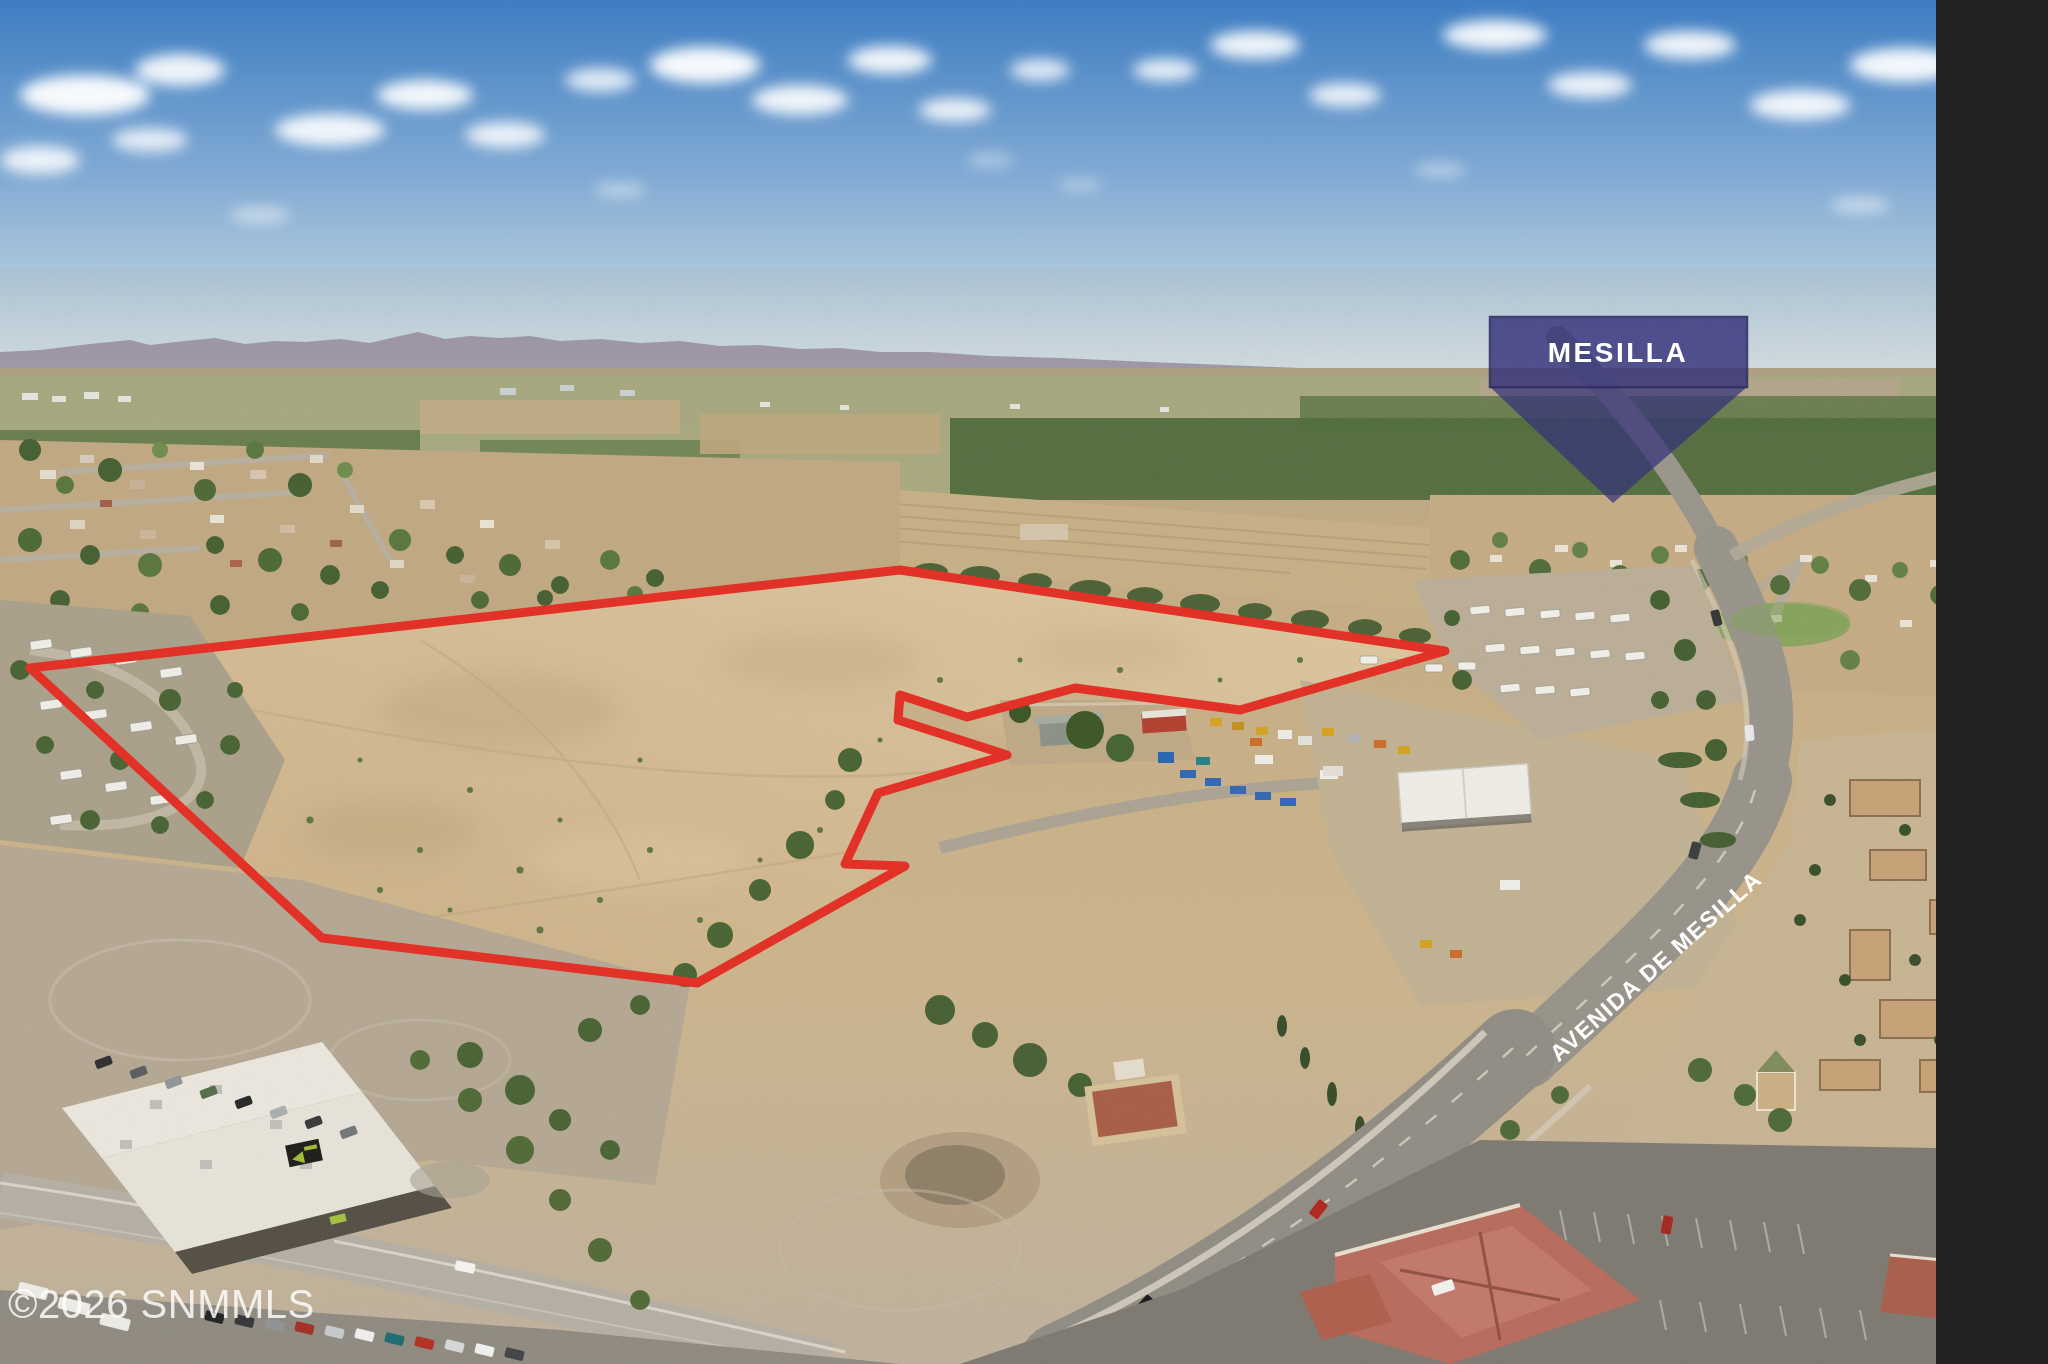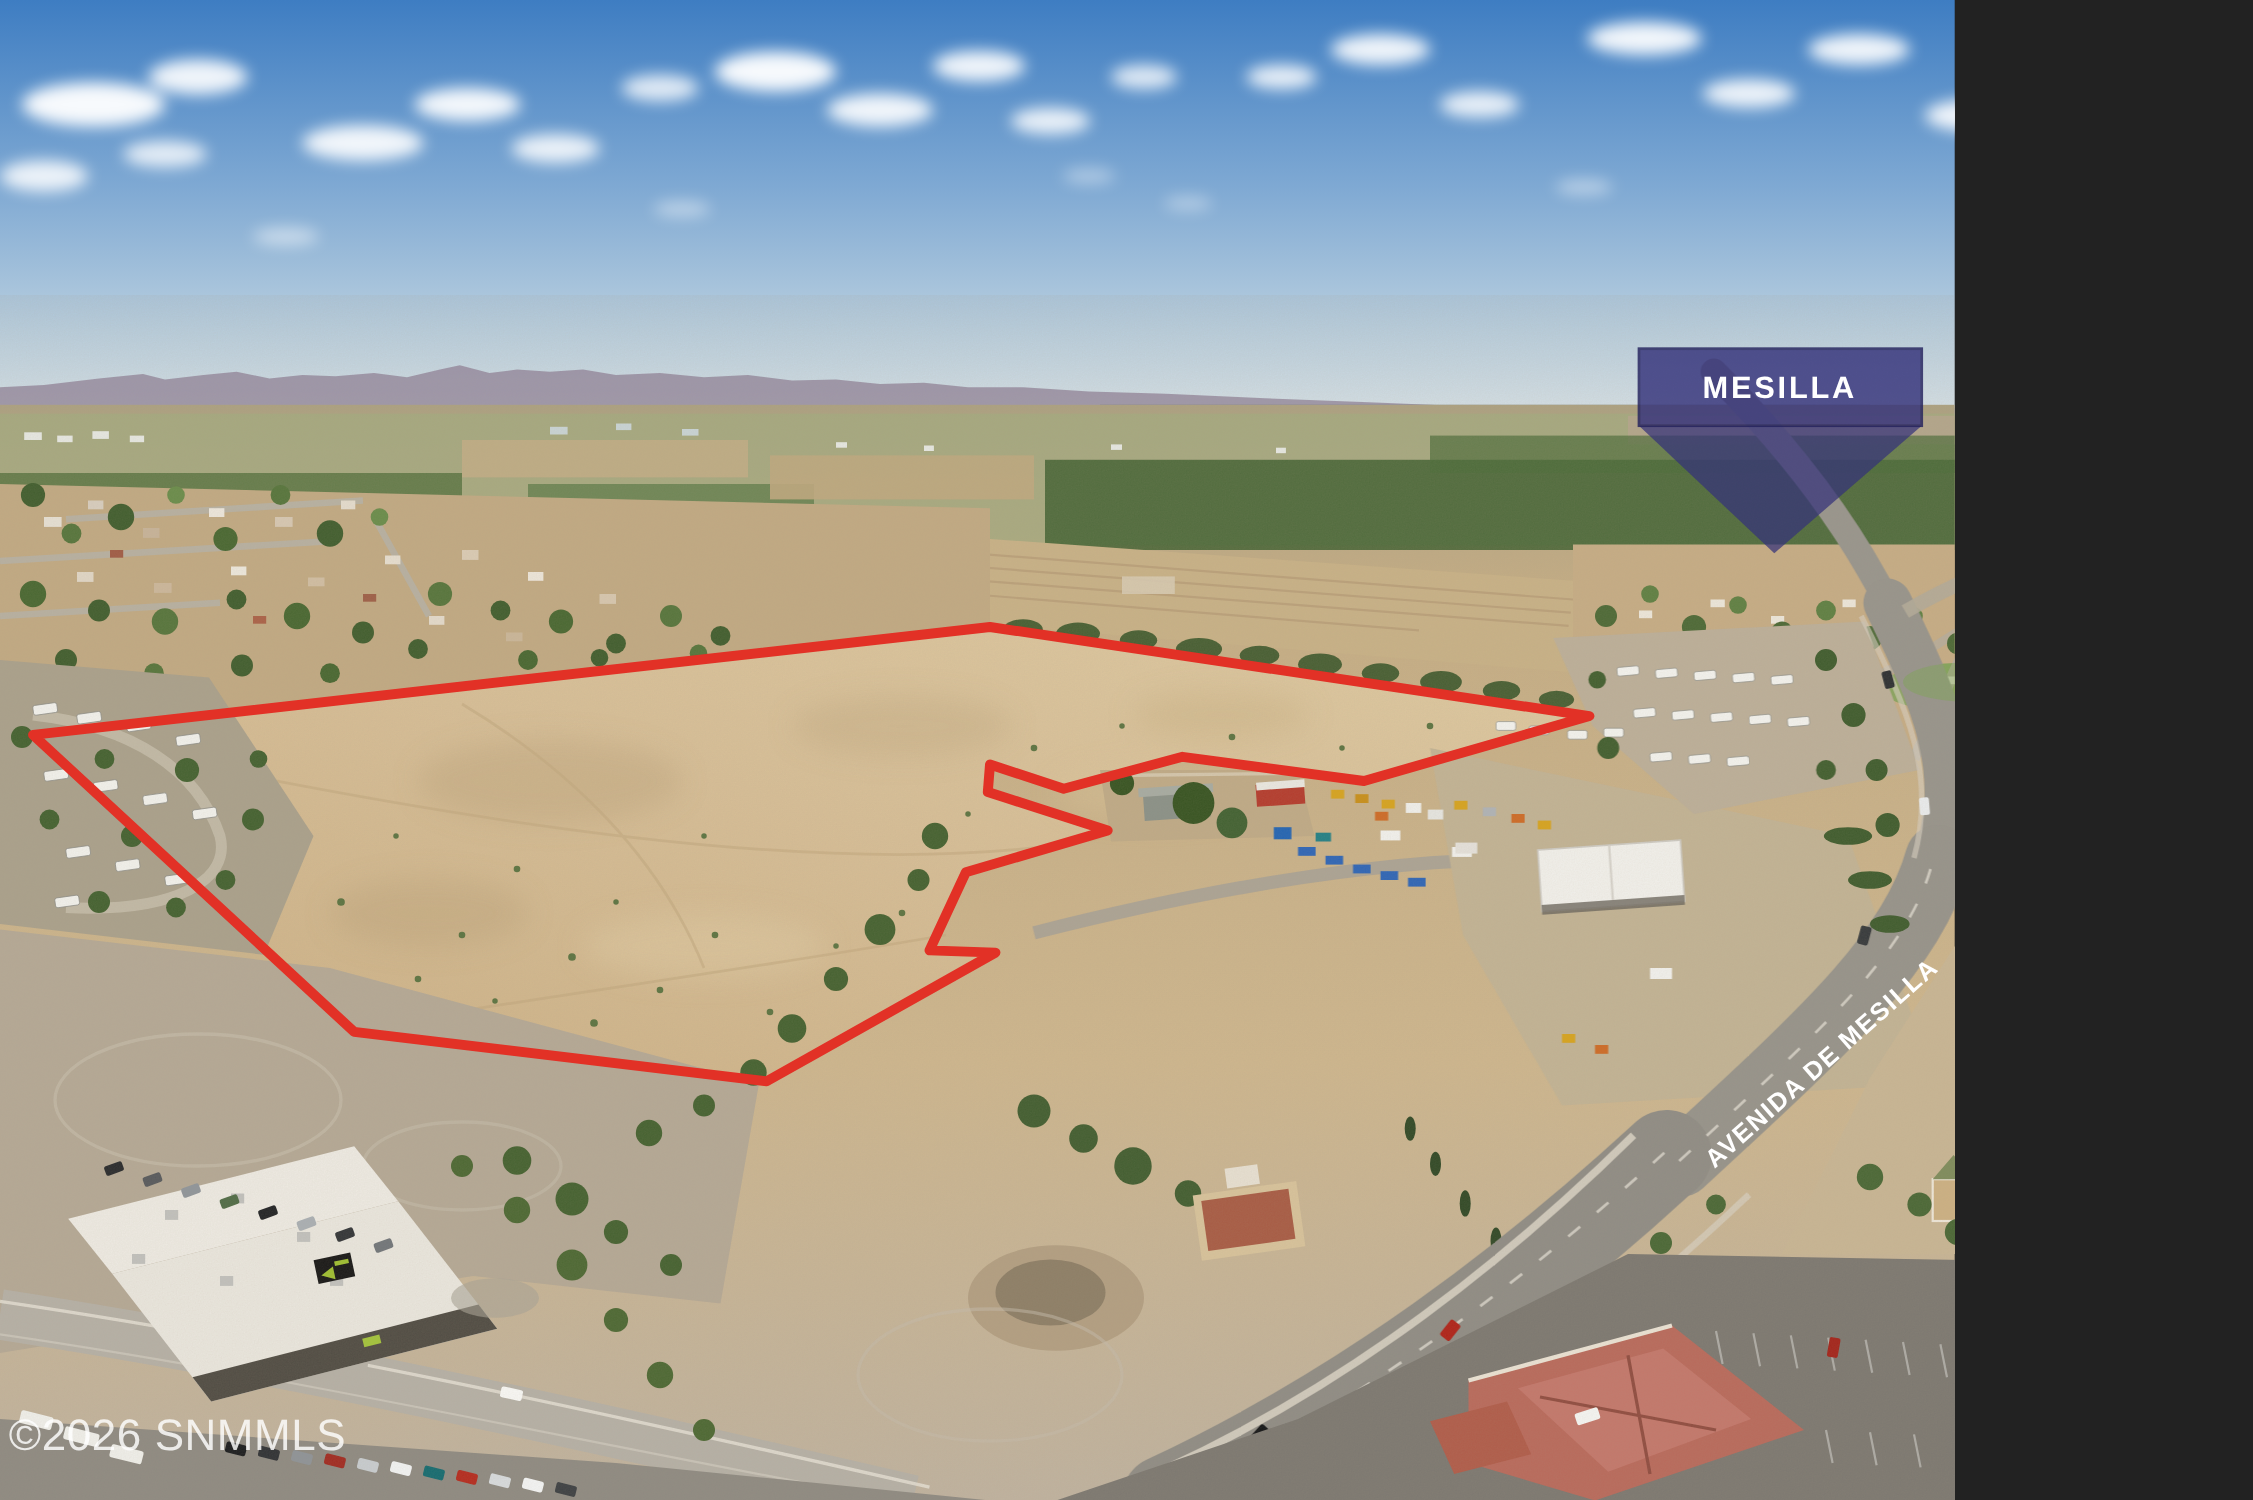--- a/index.html
+++ b/index.html
@@ -1,16 +1,16 @@
 <!DOCTYPE html>
 <html><head>
 <meta charset="utf-8">
 <style>
   html,body{margin:0;padding:0;background:#222;}
-  .stage{position:relative;width:1777px;height:1364px;overflow:hidden;
+  .stage{position:relative;width:1936px;height:1364px;overflow:hidden;
          font-family:"Liberation Sans", sans-serif;}
   svg{position:absolute;inset:0;display:block;}
   text{font-family:"Liberation Sans", sans-serif;}
   .callout-text{font-weight:bold;letter-spacing:2.5px;}
   .street-text{font-weight:bold;letter-spacing:1.5px;}
   .watermark-text{font-weight:400;letter-spacing:0.5px;opacity:0.82;}
 </style>
 </head>
 <body>
 

